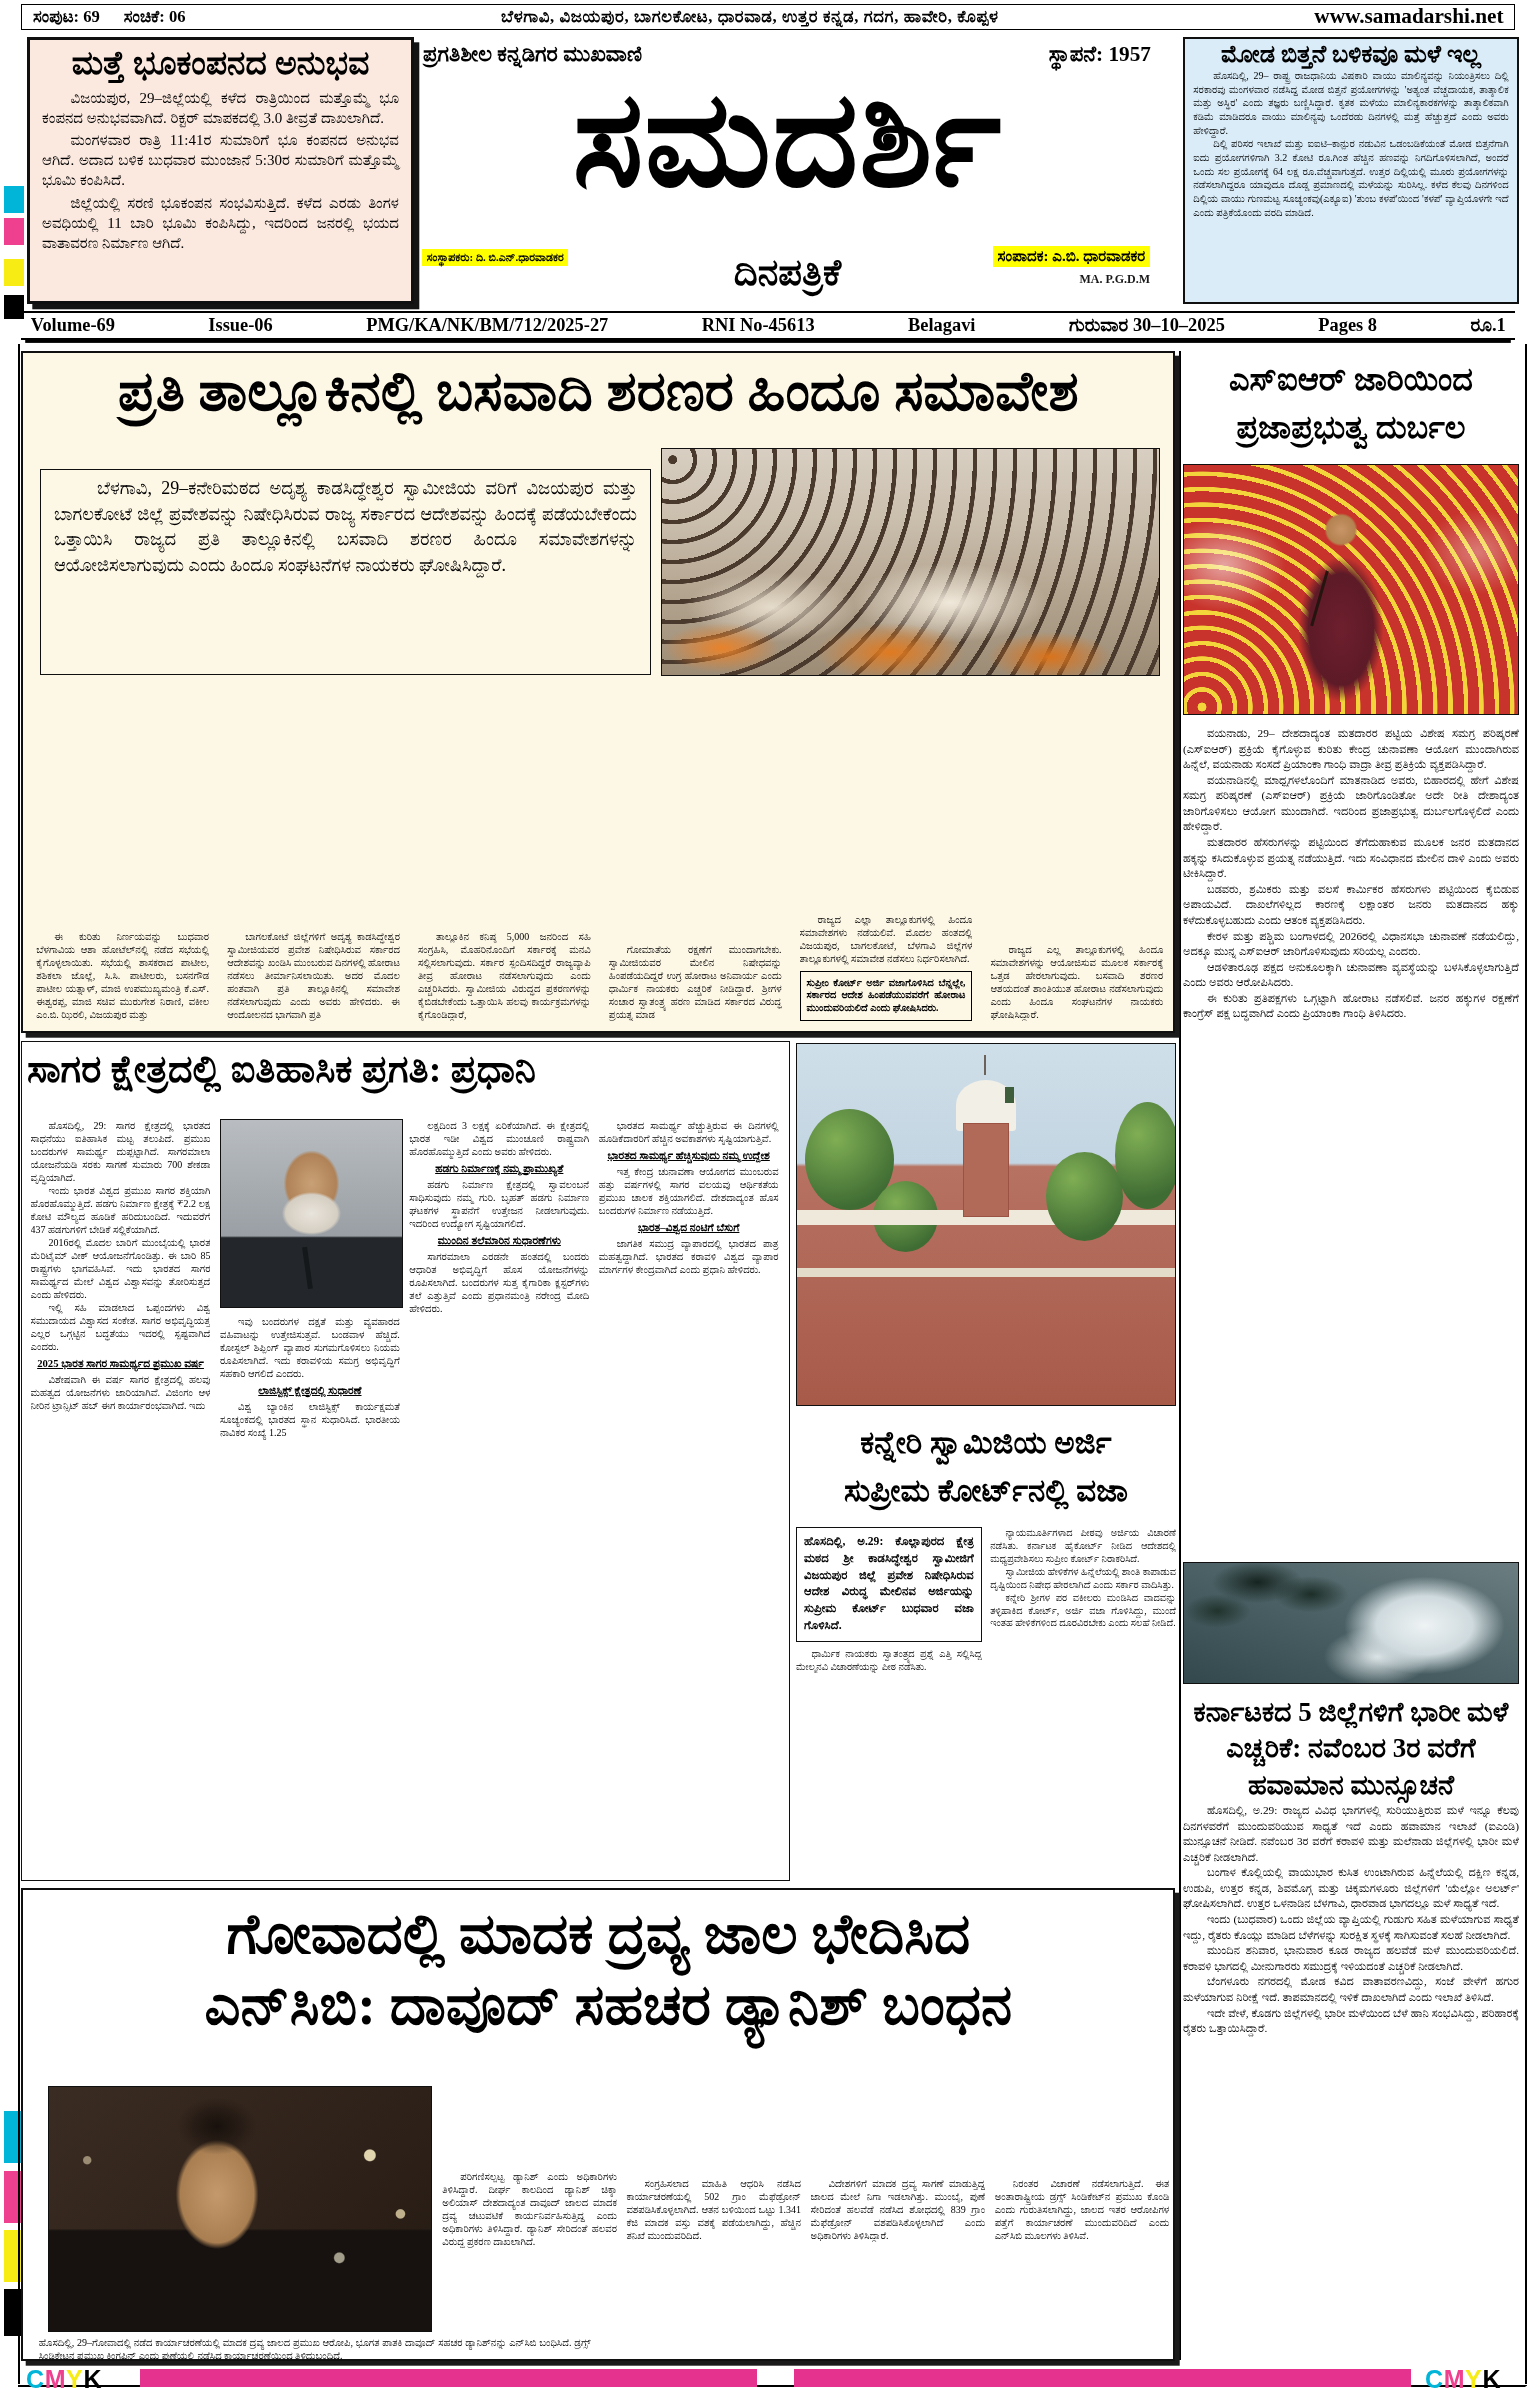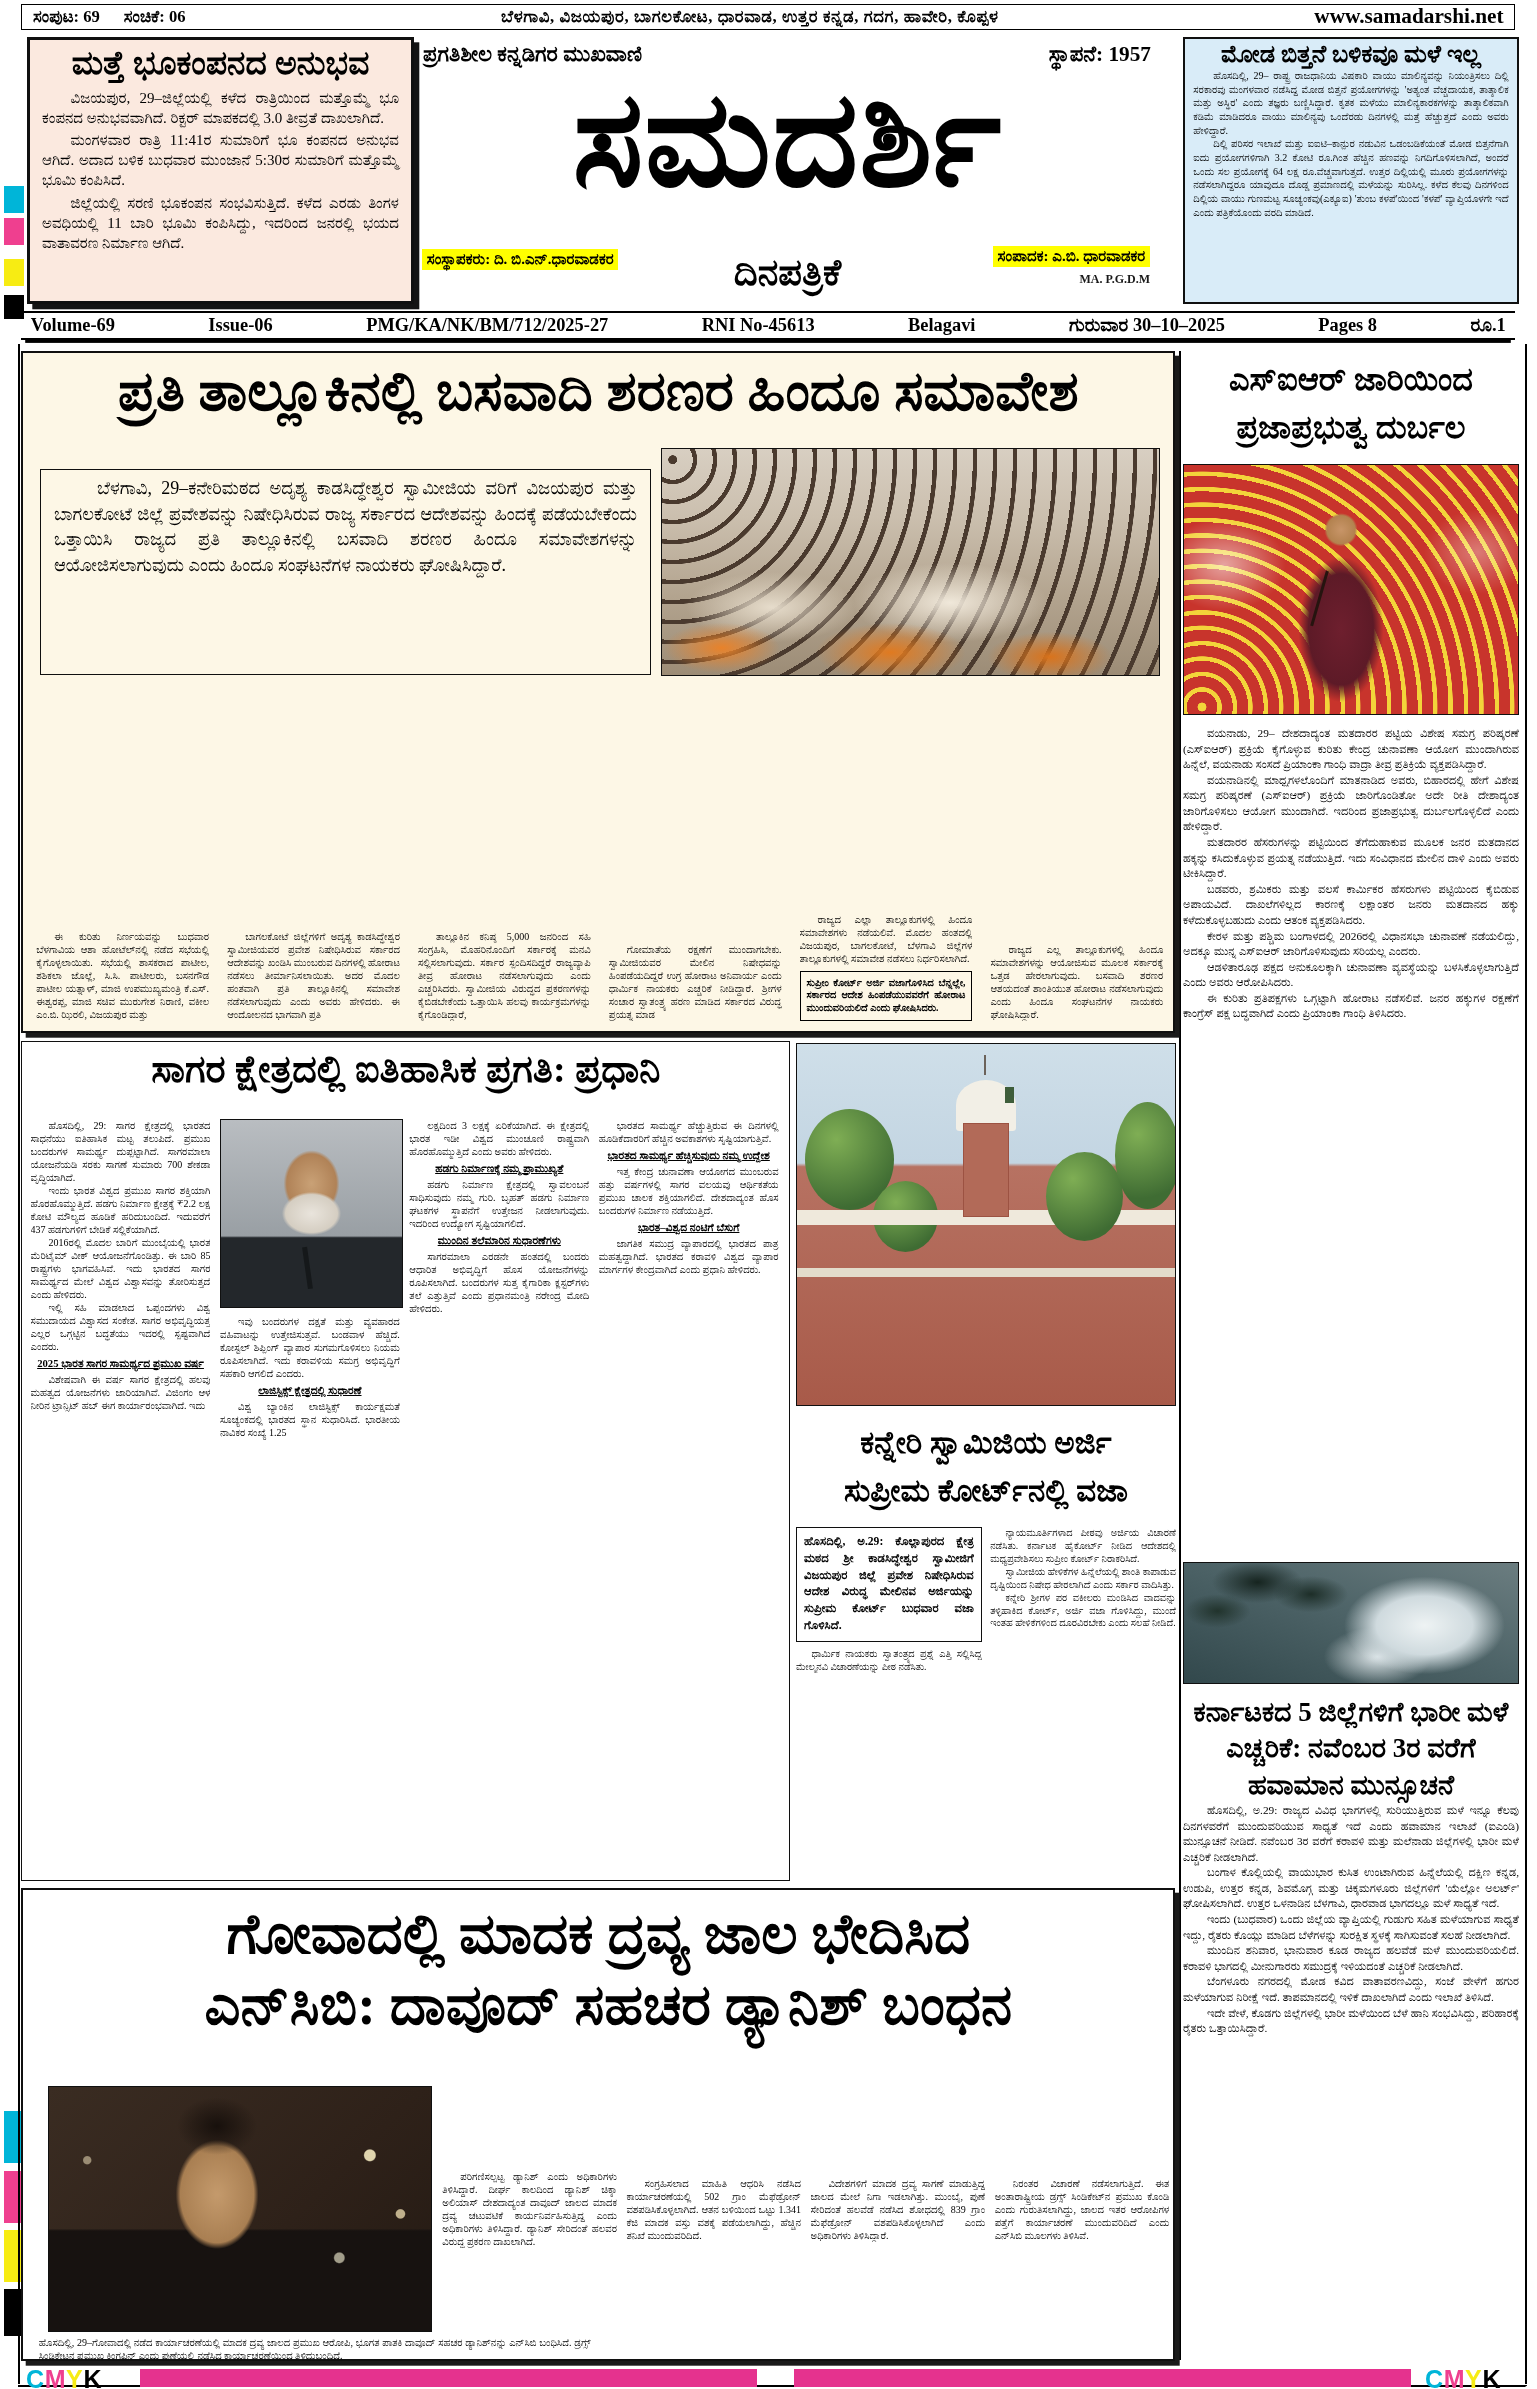--- a/index.html
+++ b/index.html
@@ -31,21 +31,21 @@
   .eq-box{position:absolute;left:27px;top:37px;width:387px;height:267px;background:#fbe9df;
           border:3px solid #101010;box-shadow:5.3px 5.3px 0 #141414;box-sizing:border-box;
           padding:3.6px 12px;overflow:hidden;}
   .eq-box h2{margin:2.4px 0 7.1px;text-align:center;font-size:33px;line-height:1.05;}
   .eq-box p{margin:0 0 2.4px;font-size:15px;line-height:1.34;text-align:justify;text-indent:28.5px;}
 
   .masthead-tagline{position:absolute;left:423px;top:42px;font-size:21.3px;font-weight:bold;}
   .masthead-est{position:absolute;left:961px;top:42px;width:190px;text-align:right;font-size:21.3px;font-weight:bold;}
   .masthead-logo{position:absolute;left:415px;top:51px;width:745px;text-align:center;
                  font-size:133px;line-height:1.35;font-weight:bold;letter-spacing:1.2px;}
-  .masthead-founder{position:absolute;left:422px;top:249px;background:#ffff00;font-size:15px;font-weight:bold;padding:1.8px 4.7px;}
+  .masthead-founder{position:absolute;left:422px;top:249px;background:#ffff00;font-size:11px;font-weight:bold;padding:1.8px 4.7px;}
   .masthead-daily{position:absolute;left:415px;top:251px;width:745px;text-align:center;font-size:37px;font-weight:bold;}
   .masthead-editor{position:absolute;right:387px;top:246px;background:#ffff00;font-size:15px;font-weight:bold;padding:1.8px 4.7px;}
   .masthead-editorq{position:absolute;right:387px;top:272px;font-size:12px;font-weight:bold;color:#1a1a1a;}
 
   .cs-box{position:absolute;left:1183px;top:37px;width:336px;height:267px;background:#d9ecf8;
           border:2.4px solid #101010;box-sizing:border-box;padding:2.4px 8.3px;overflow:hidden;}
   .cs-box h2{margin:0 0 1.2px;font-size:24px;text-align:center;line-height:1.1;}
   .cs-box p{margin:0;font-size:10px;line-height:1.37;text-align:justify;text-indent:20px;}
 
   
@@ -89,21 +89,21 @@
               radial-gradient(ellipse 83px 65px at 88% 35%, rgba(255,255,255,.35), transparent 65%),
               repeating-radial-gradient(circle at 18px 242px, #f3d43a 0 4.2px, #c8342c 4.7px 15.4px),
               linear-gradient(180deg,#f0993f 0%,#ee8c31 62%,#d94f3a 86%,#c63b30 100%);}
   .sir-mic{position:absolute;left:40%;top:42%;width:3px;height:57px;background:#26140f;transform:rotate(16deg);}
   .sir-body{position:absolute;left:1183px;top:726px;width:336px;height:828px;overflow:hidden;}
   .sir-body p,.wx-body p{margin:0;font-size:11.3px;line-height:1.38;text-align:justify;text-indent:24px;}
 
   
   .sagara-box{position:absolute;left:21.3px;top:1041px;width:769px;height:840px;border:1.8px solid #101010;
               box-sizing:border-box;background:#fff;overflow:hidden;}
-  .sagara-box .headline{margin:7.1px 4.7px 4.7px;text-align:center;font-size:38px;font-weight:bold;line-height:1.1;}
+  .sagara-box .headline{margin:7.1px 4.7px 4.7px;text-align:left;font-size:38px;font-weight:bold;line-height:1.1;}
   .sagara-cols{position:absolute;left:8.3px;top:77px;width:748px;height:752px;display:flex;gap:9.5px;}
   .col2pad{padding-top:196px;box-sizing:border-box;}
   .modi-photo{position:absolute;left:198px;top:77px;width:183px;height:189px;border:1.8px solid #101010;
               box-sizing:border-box;overflow:hidden;
               background:
                radial-gradient(ellipse 37px 27px at 50% 50%, #e9e4dc 0%, #d5cec2 70%, transparent 80%),
                radial-gradient(ellipse 31px 37px at 50% 34%, #c9a176 0%, #b08257 80%, transparent 90%),
                linear-gradient(180deg, transparent 62%, #23272b 63%),
                linear-gradient(180deg,#b9bdc1 0%,#9aa0a5 60%,#84898e 100%);}
   .modi-mic{position:absolute;left:46%;top:68%;width:4.7px;height:42px;background:#15181a;transform:rotate(-8deg);}

